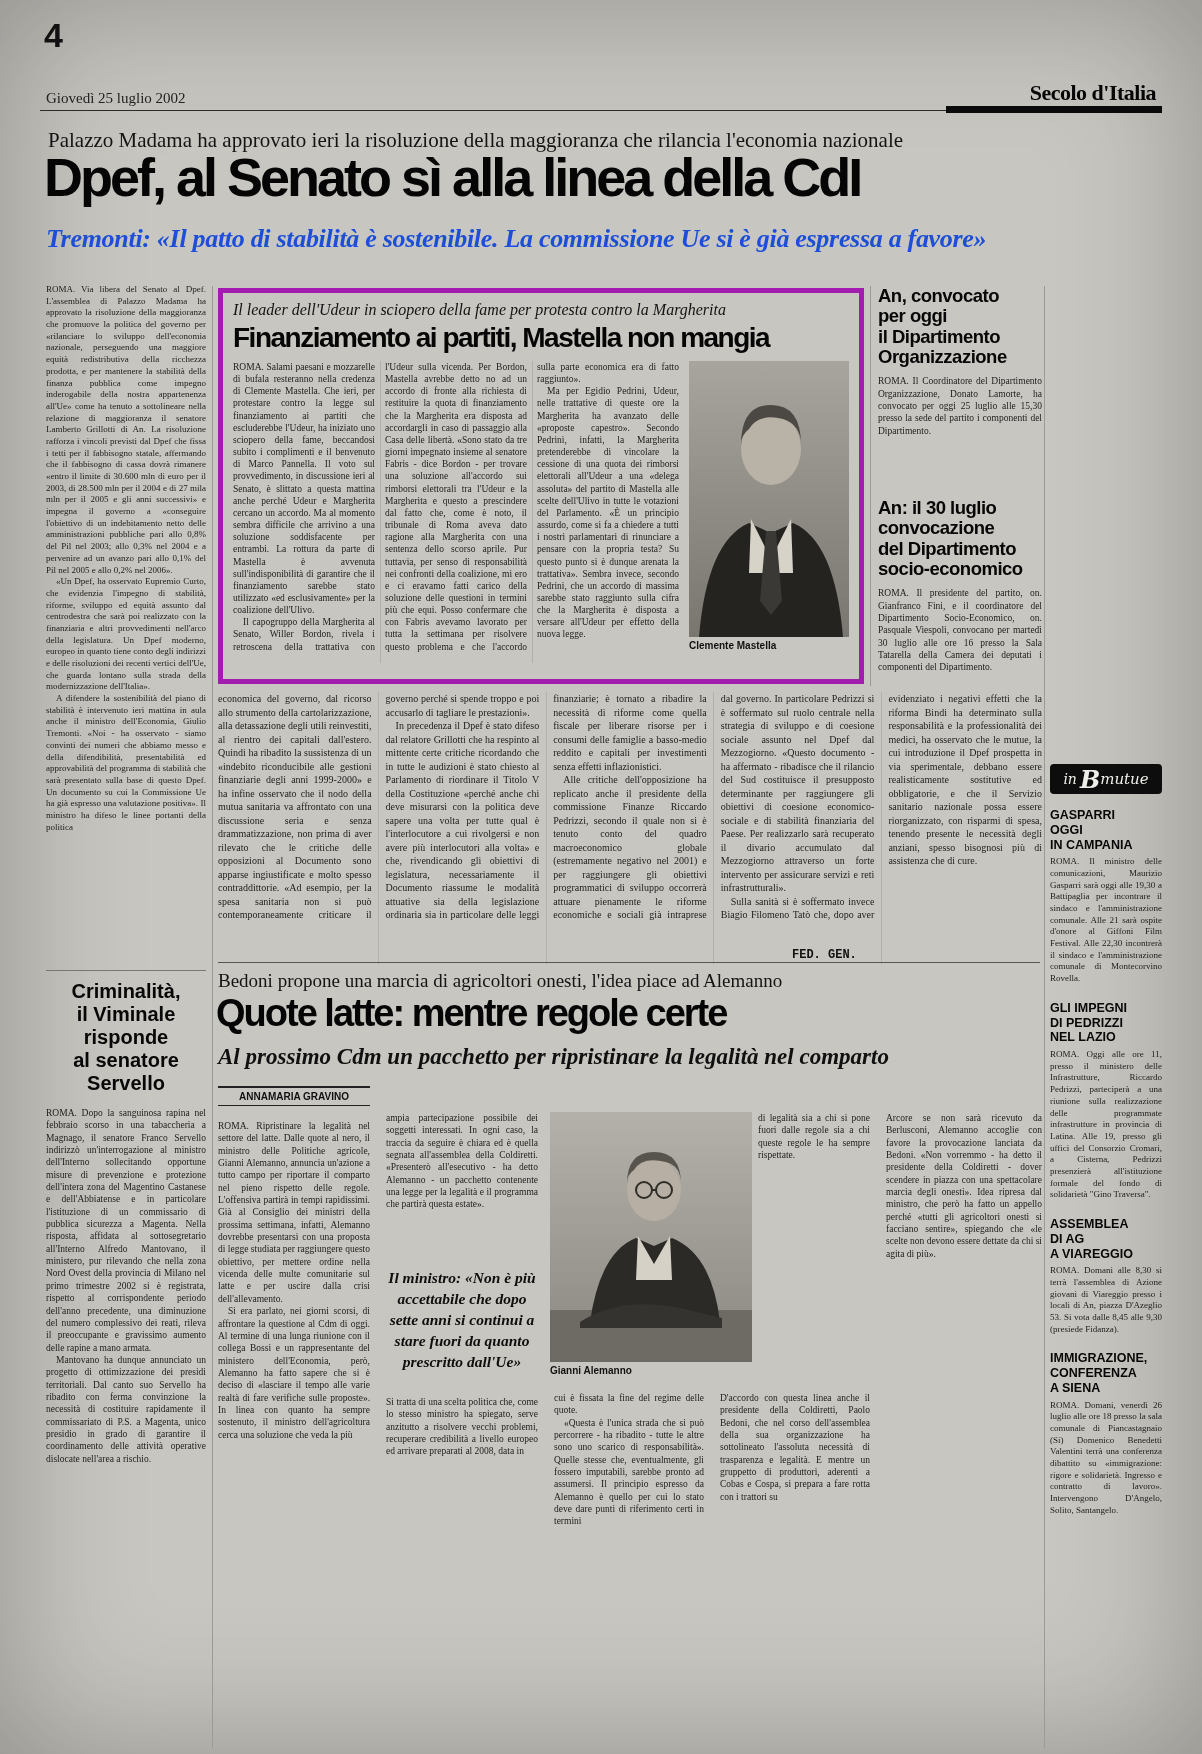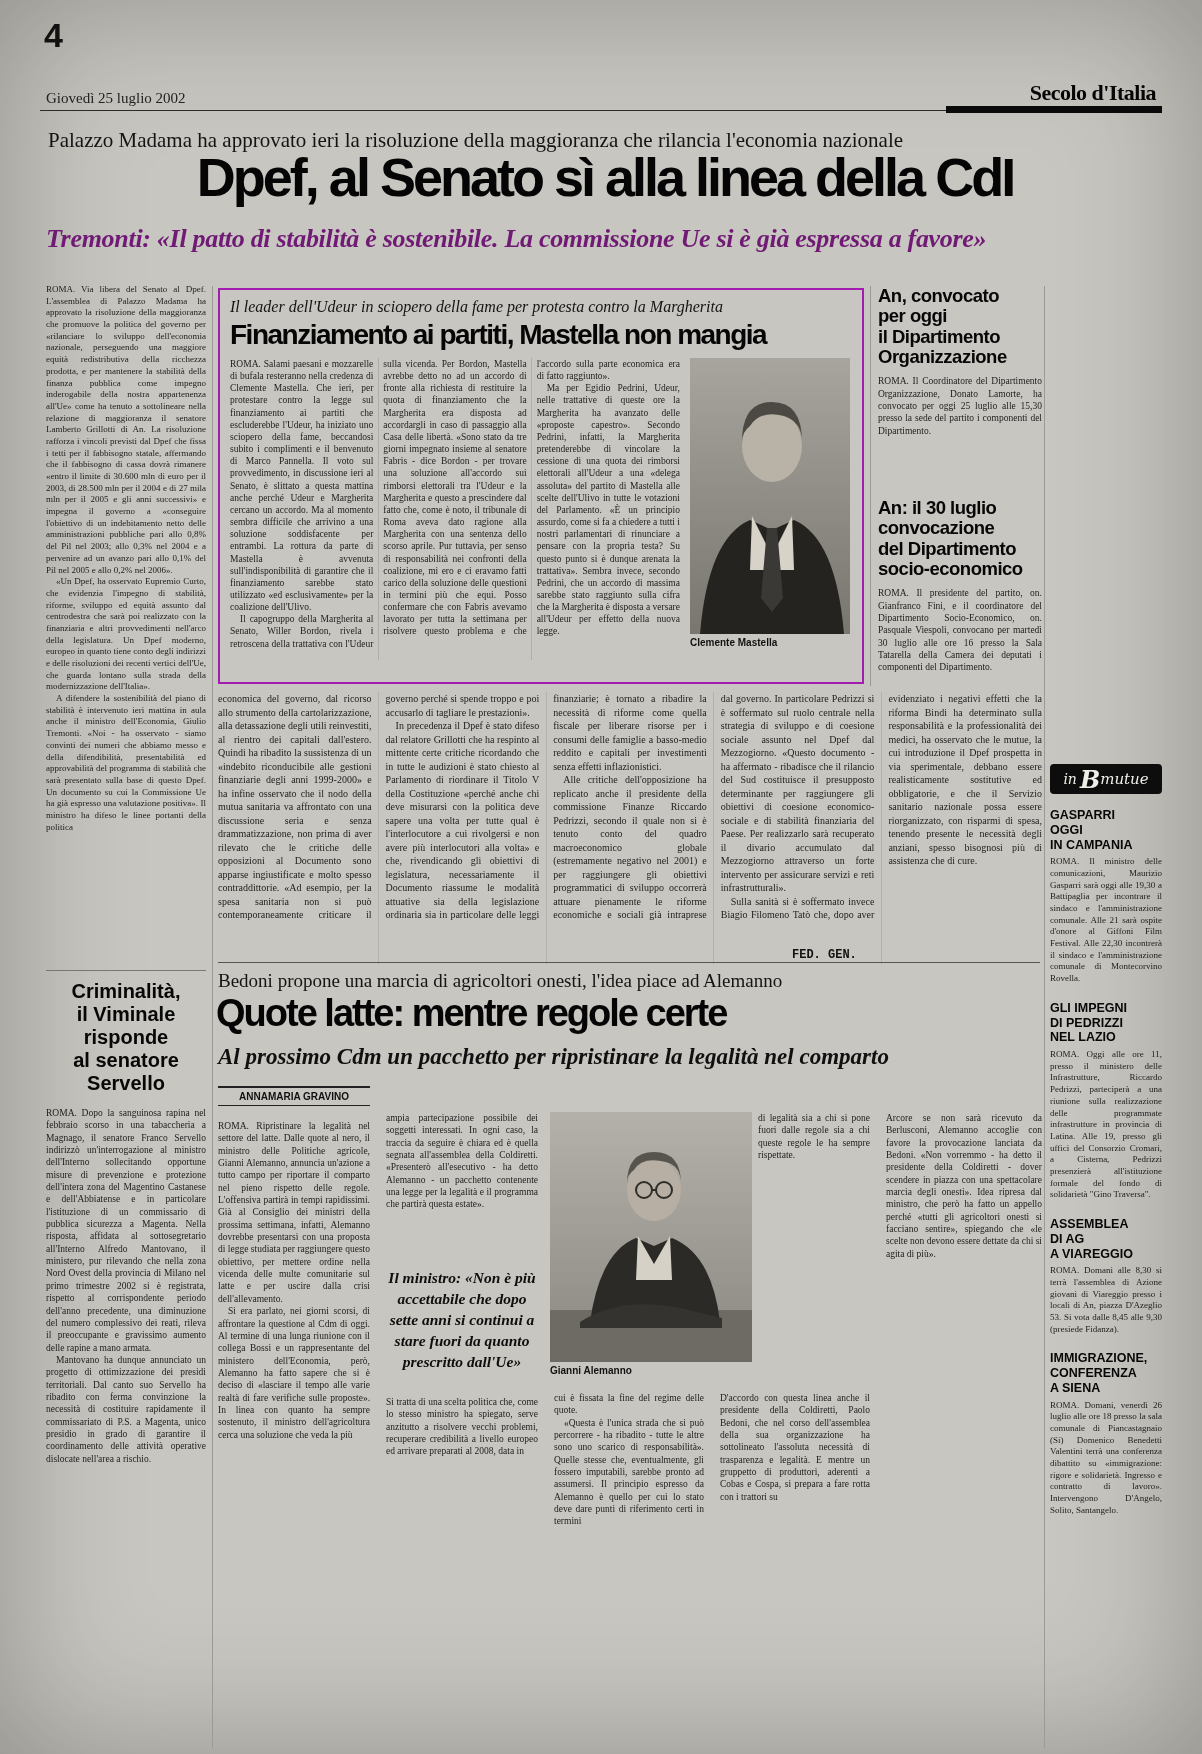--- a/index.html
+++ b/index.html
@@ -14,30 +14,30 @@
 
   .pagenum { font-family:"Liberation Sans",sans-serif; font-weight:700; font-size:34px; color:#111; }
   .section-title { width:100%; text-align:center; font-family:"DejaVu Serif",serif;
                    font-style:italic; font-weight:700; font-size:34px; color:#141414; }
   .initial { font-size:60px; color:#4d4b47; line-height:0.1; vertical-align:-8px; }
   .dateline { font-size:15px; color:#222; }
   .masthead { font-weight:700; font-size:22px; letter-spacing:-0.5px; color:#050505; }
 
   .kicker { font-size:21px; color:#141414; }
   .h-main { font-family:"Liberation Sans",sans-serif; font-weight:700; font-size:54px;
-            letter-spacing:-3px; color:#050505; line-height:1.02;text-align:center; }
-  .deck { font-style:italic; font-weight:700; font-size:26px; letter-spacing:-0.3px; color:#701a75; }
+            letter-spacing:-3px; color:#050505; line-height:1.02; }
+  .deck { font-style:italic; font-weight:700; font-size:26px; letter-spacing:-0.3px; color:#1d4ed8; }
 
   .bodytext { text-align:justify; color:#1d1d1d; overflow:hidden; }
   .bodytext .para + .para { text-indent:10px; }
   .f9  { font-size:9px;  line-height:1.3; }
   .f95 { font-size:9.5px; line-height:1.3; }
   .f10 { font-size:10px; line-height:1.35; }
 
-  .boxed { border:2px solid #a21caf; padding:8px 10px; }
+  .boxed { border:5px solid #a21caf; padding:8px 10px; }
   .box-kicker { font-style:italic; font-size:16px; color:#141414; }
   .box-headline { font-family:"Liberation Sans",sans-serif; font-weight:700; font-size:28px;
                   letter-spacing:-1.5px; color:#060606; margin-top:3px; }
   .box-content { display:flex; gap:10px; margin-top:7px; }
   .box-cols { width:450px; height:302px; column-count:3; column-gap:10px;
               column-rule:1px solid rgba(0,0,0,0.12); font-size:9.5px; line-height:1.28; }
   .photo { overflow:hidden; background:#8d8a84; }
   .caption { font-family:"Liberation Sans",sans-serif; font-weight:700; font-size:10px; margin-top:3px; color:#111; }
 
   .cont-cols { column-count:5; column-gap:14px; column-rule:1px solid rgba(0,0,0,0.10); }

